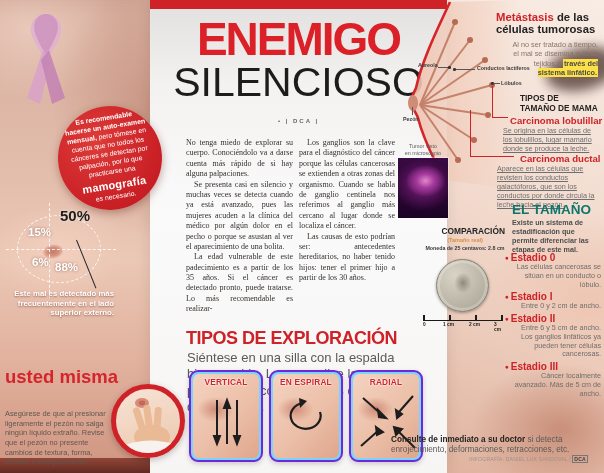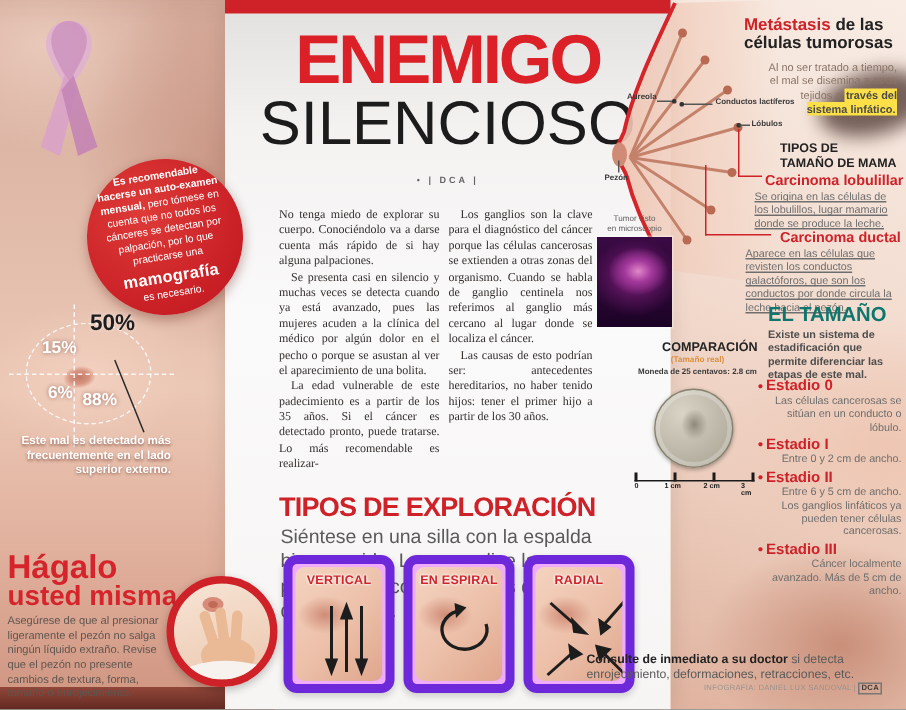--- a/index.html
+++ b/index.html
@@ -82,21 +82,21 @@
   .hand-circle{position:absolute;left:111px;top:384px;width:74px;height:74px;border-radius:50%;
     border:5px solid #cf2128;background:linear-gradient(160deg,#f7e4d5,#ecc7ae);overflow:hidden;
     box-shadow:0 2px 6px rgba(0,0,0,.25);}
 
   
   .explore-title{position:absolute;left:186px;top:328px;font-size:18px;font-weight:800;
     letter-spacing:-.5px;color:#cf2128;}
   .explore-sub{position:absolute;left:187px;top:350px;width:216px;font-size:13px;
     line-height:1.25;color:#5a5a5a;}
   .panels{position:absolute;left:189px;top:370px;display:flex;gap:6px;}
-  .panel{width:74px;height:92px;border:6px solid #6d28d9;border-radius:9px;background:#f0abfc;
+  .panel{width:74px;height:92px;border:2px solid #6d28d9;border-radius:9px;background:#7dd3fc;
     padding:2px;box-shadow:0 2px 5px rgba(0,0,0,.18);}
   .panel-inner{position:relative;width:100%;height:100%;border-radius:6px;overflow:hidden;
     background:
       radial-gradient(26px 18px at 34% 42%,#d08c77 0%,rgba(208,140,119,0) 70%),
       linear-gradient(135deg,#f4d3c0 0%,#ecbfa8 55%,#dfa68c 100%);}
   .panel-label{position:absolute;top:3px;left:0;width:100%;text-align:center;
     font-size:8.3px;font-weight:800;color:#d0242b;letter-spacing:.2px;
     text-shadow:0 0 2px #fff,0 0 2px #fff;}
   .panel svg{position:absolute;left:0;top:12px;}
 
@@ -212,21 +212,20 @@
   <div class="pct-hline"></div>
   <div class="pct-vline"></div>
   <div class="pct-connector"></div>
   <div class="pct" style="left:28px;top:226px;">15%</div>
   <div class="pct big" style="left:60px;top:207px;">50%</div>
   <div class="pct" style="left:32px;top:256px;">6%</div>
   <div class="pct" style="left:55px;top:261px;">88%</div>
   <div class="pct-caption">Este mal es detectado más frecuentemente en el lado superior externo.</div>
 
   <div class="selfexam-title">
-    <span class="l1">Hágalo</span>
     <span class="l2">usted misma</span>
   </div>
   <div class="selfexam-body">Asegúrese de que al presionar ligeramente el pezón no salga ningún líquido extraño. Revise que el pezón no presente cambios de textura, forma, tamaño o enrojecimiento.</div>
   <div class="hand-circle">
     <svg width="64" height="64" viewBox="0 0 64 64">
       <ellipse cx="26" cy="14" rx="7" ry="5" fill="#d98b7a"></ellipse>
       <ellipse cx="26" cy="14" rx="3.2" ry="2.4" fill="#c06a58"></ellipse>
       <g fill="#eab995">
         <rect x="20" y="18" width="7" height="26" rx="3.5" transform="rotate(-18 23 31)"></rect>
         <rect x="29" y="16" width="7" height="30" rx="3.5" transform="rotate(-8 32 31)"></rect>

